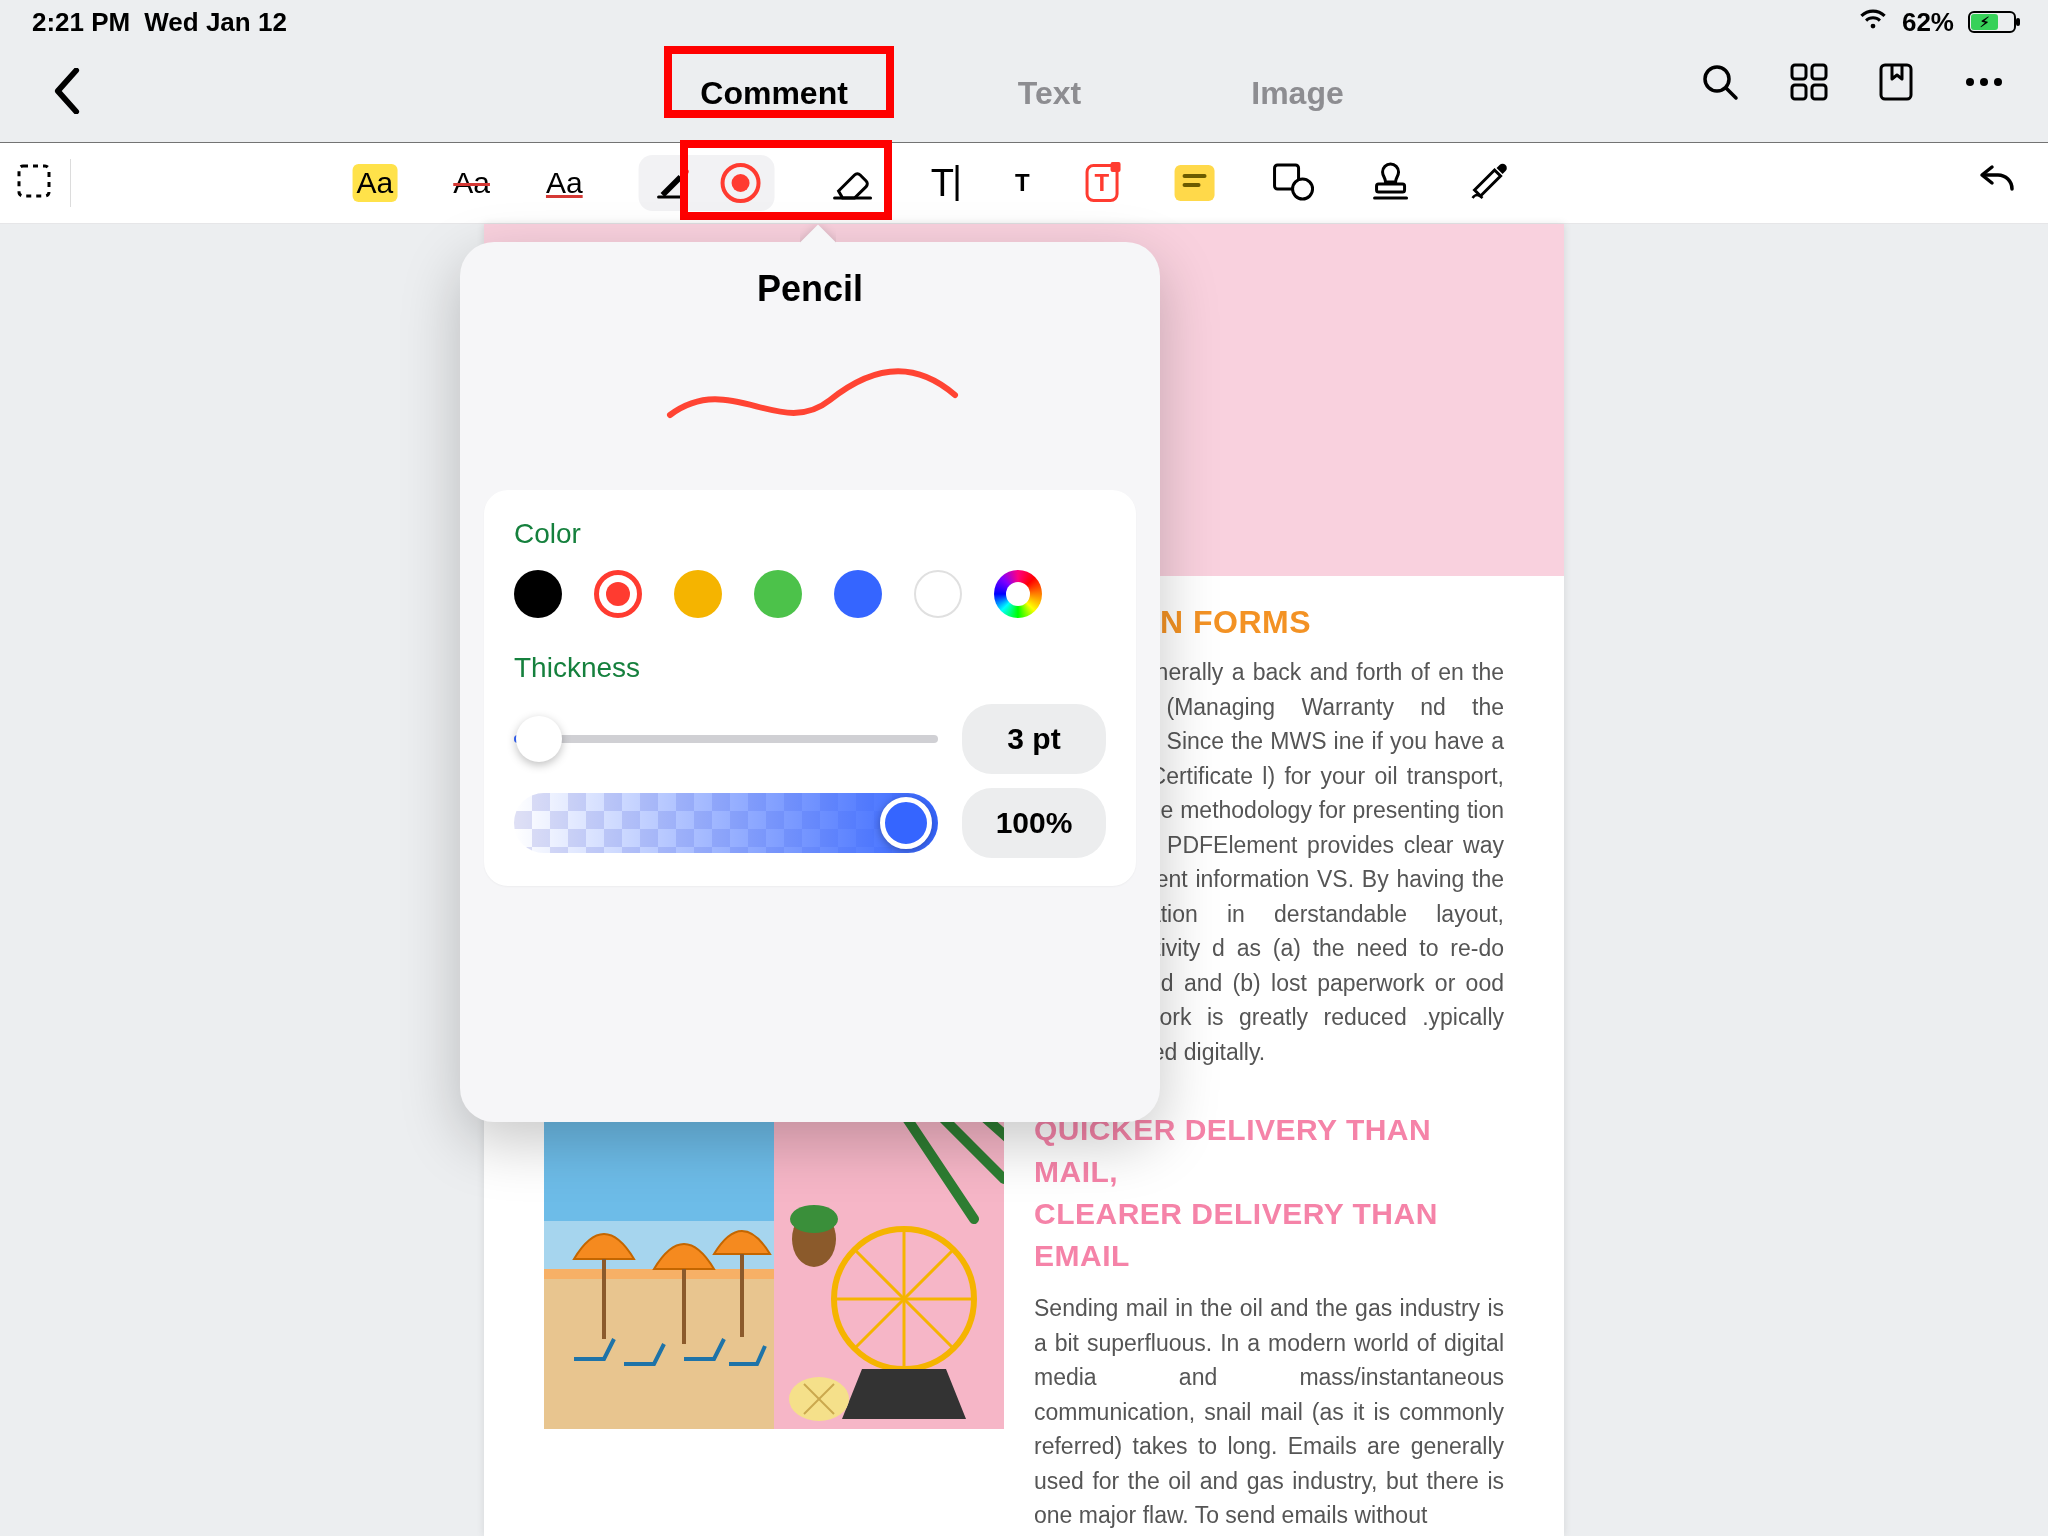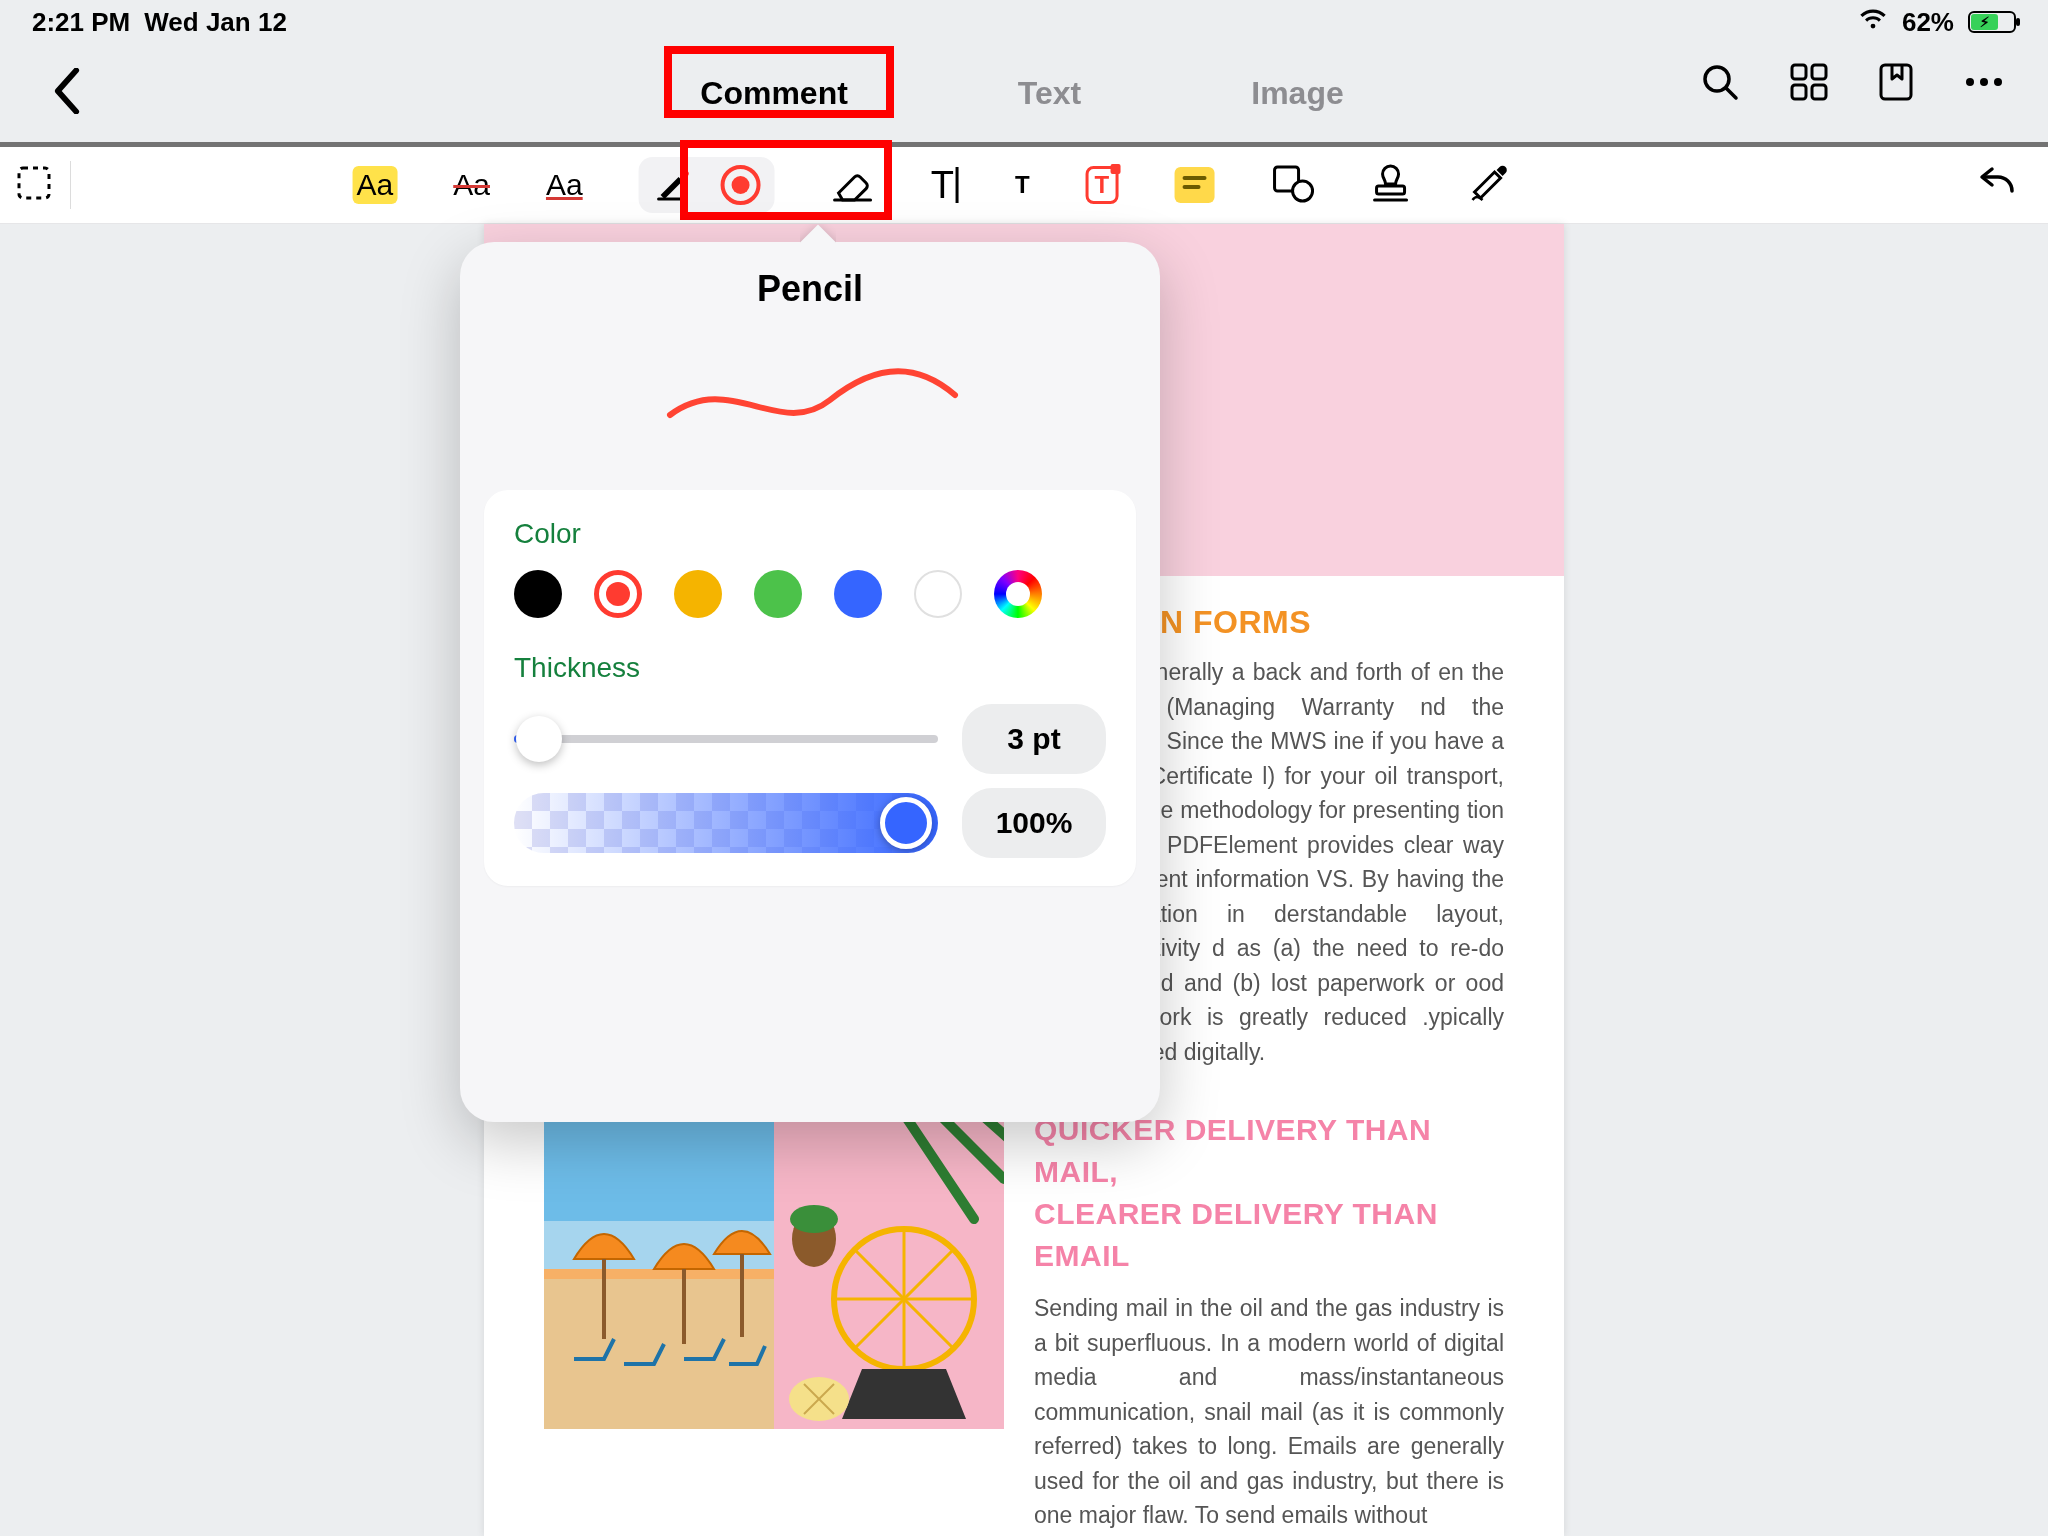--- a/index.html
+++ b/index.html
@@ -21,21 +21,21 @@
   .tab-active { color:#000; }
   .tab-inactive { color:#8d8d91;text-align:right; }
   .nav-actions { position:absolute; right:40px; top:18px; display:flex; gap:50px; align-items:center; }
   .nav-actions svg { display:block; }
 
   .red-box-1 { position:absolute; border:8px solid #ff0000; }
   .red-box-comment { left:664px; top:46px; width:230px; height:72px; }
   .red-box-tools  { left:680px; top:140px; width:212px; height:80px; }
 
   
-  .toolbar { position:absolute; top:142px; left:0; right:0; height:82px; background:#fff; border-top:5px solid #737373; border-bottom:1px solid #e6e6e8; display:flex; align-items:center; }
+  .toolbar { position:absolute; top:142px; left:0; right:0; height:82px; background:#fff; border-top:1px solid #737373; border-bottom:1px solid #e6e6e8; display:flex; align-items:center; }
   .tool-left { display:flex; align-items:center; gap:0px; padding-left:14px; }
   .vsep { width:1px; height:48px; background:#dcdcdc; margin:0 16px;}
   .tool-group { position:absolute; left:50%; transform:translateX(-58%); display:flex; align-items:center; gap:56px; }
   .tool-undo { position:absolute; right:30px; }
   .hl { background:#ffe24a; border-radius:6px; padding:2px 4px; font-size:30px; font-weight:300; }
   .aa { font-size:30px; font-weight:400; }
   .aa-strike { text-decoration:line-through; text-decoration-color:#d53935; text-decoration-thickness:3px; }
   .aa-under { text-decoration:underline; text-decoration-color:#d53935; text-decoration-thickness:3px; }
   .pencil-combo { display:flex; align-items:center; gap:28px; background:#f2f2f4; border-radius:14px; padding:6px 14px; }
   .color-target { width:40px; height:40px; border-radius:50%; border:4px solid #ff3b30; display:flex; align-items:center; justify-content:center;}

